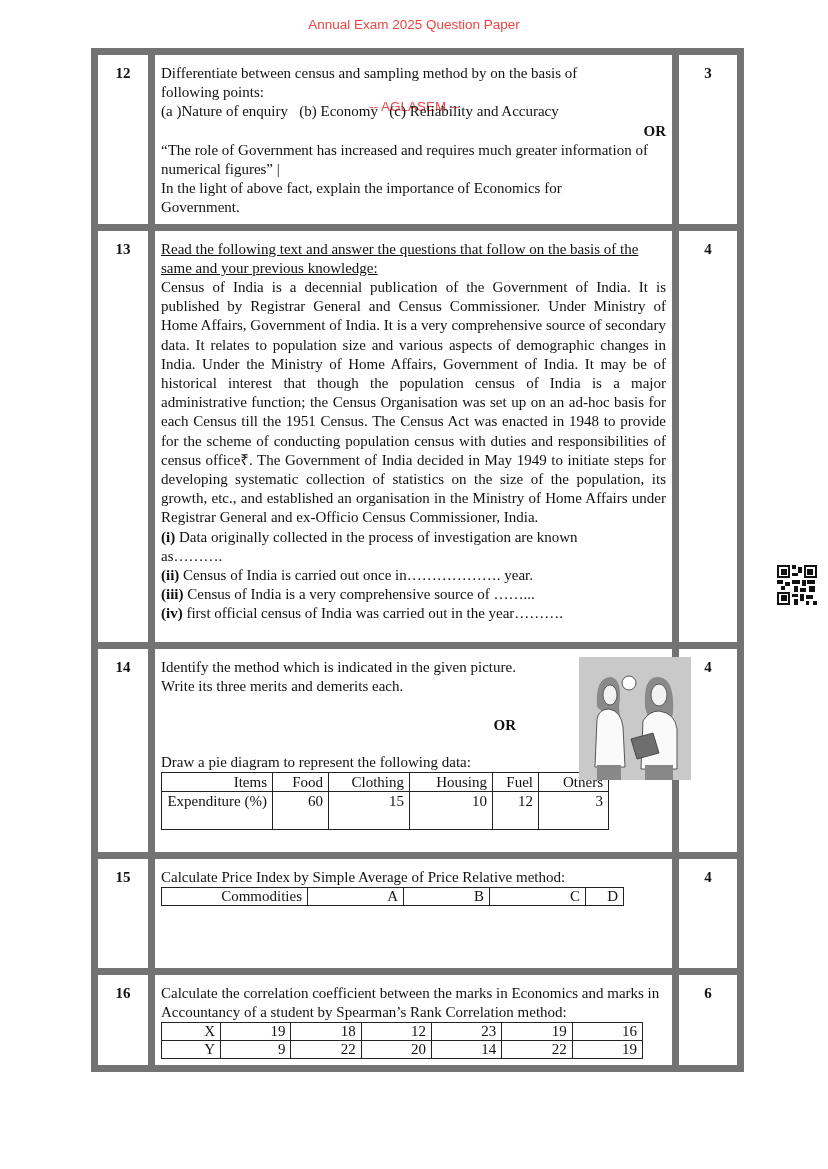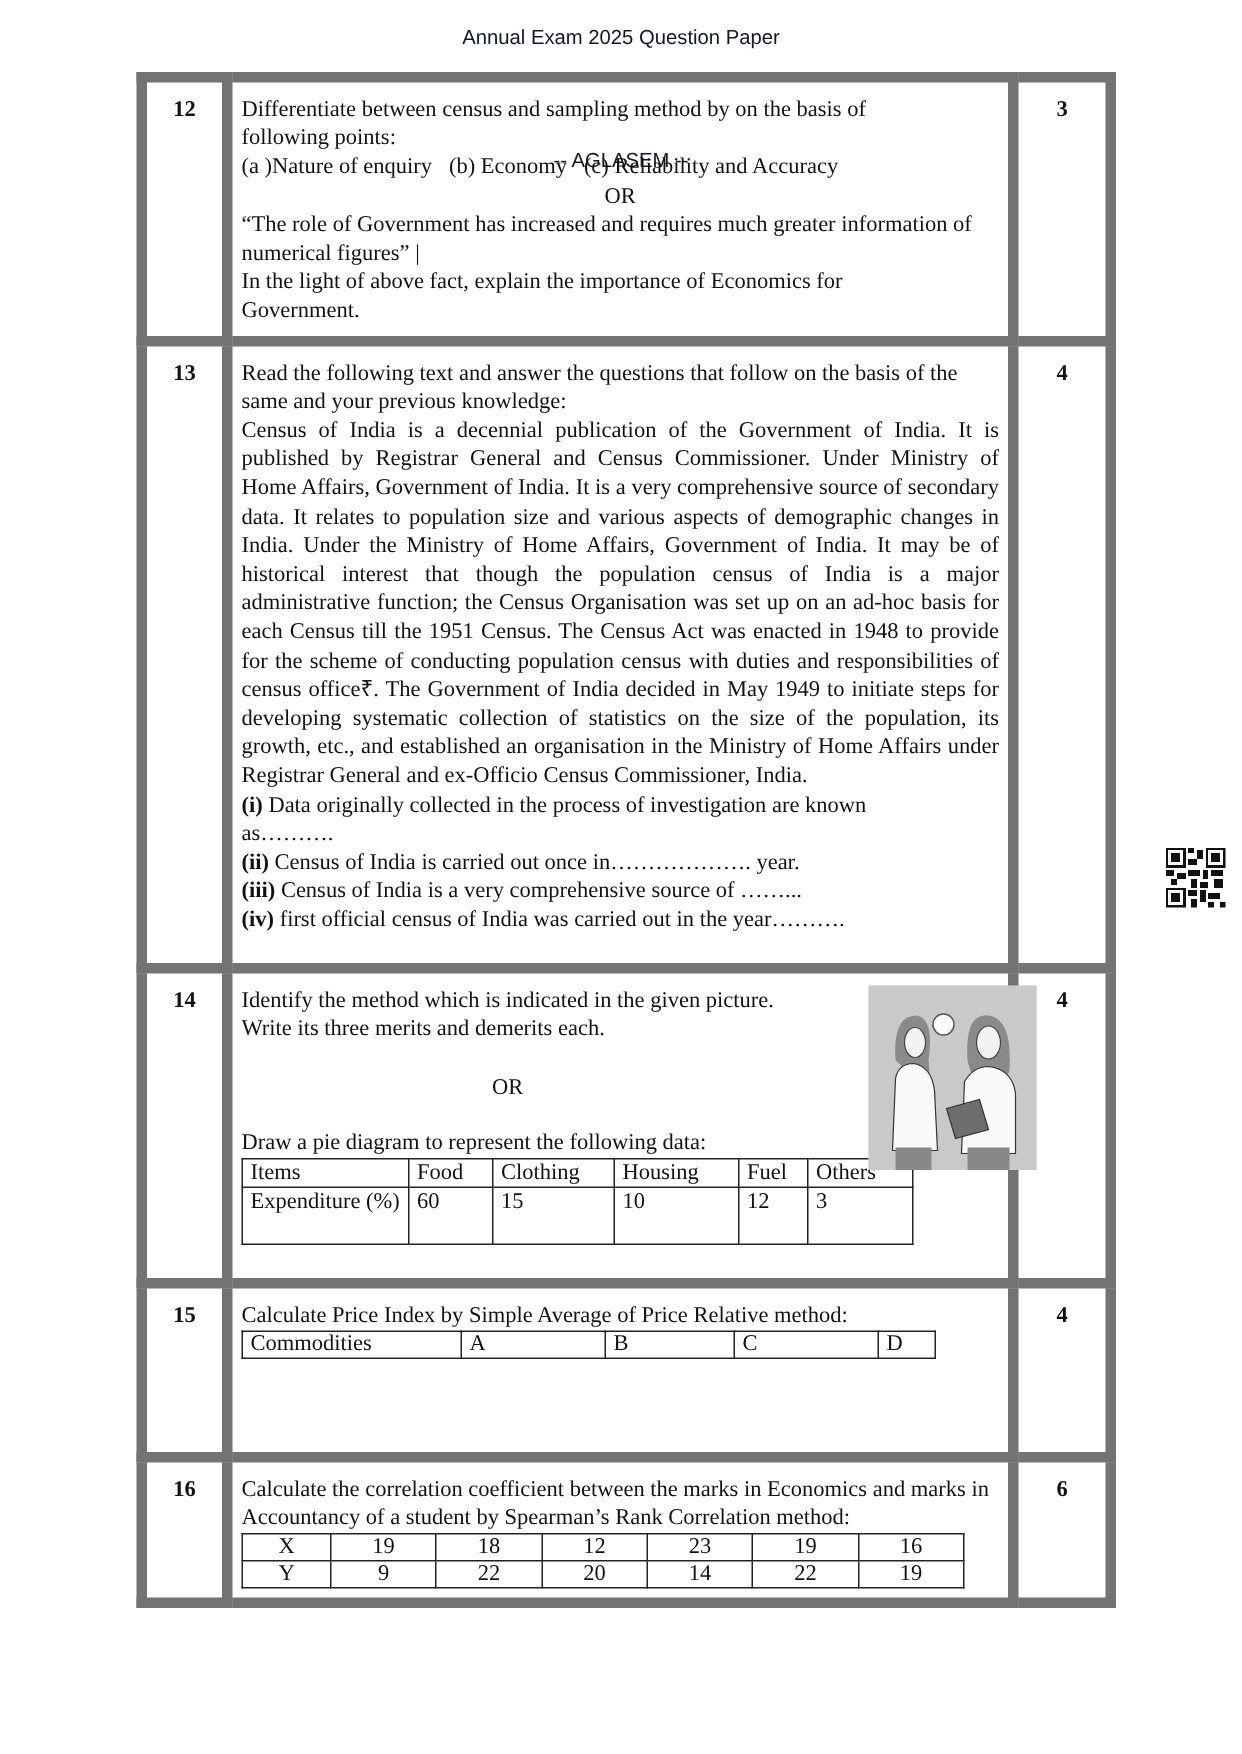--- a/index.html
+++ b/index.html
@@ -1,30 +1,30 @@
 <!DOCTYPE html>
 <html><head>
   <meta charset="utf-8">
   <style>
     html, body { margin: 0; padding: 0; background: #ffffff; }
     body { width: 828px; height: 1169px; position: relative; overflow: hidden; font-family: "Liberation Serif", serif; color: #111; }
-    .header { position: absolute; left: 0; width: 828px; text-align: center; font-family: "Liberation Sans", sans-serif; color: #0f172a; font-size: 13.5px; line-height: 15px; }
+    .header { position: absolute; left: 0; width: 828px; text-align: center; font-family: "Liberation Sans", sans-serif; color: #ef4444; font-size: 13.5px; line-height: 15px; }
     .hdr1 { top: 17px; }
     .hdr2 { top: 51px; margin-top: 48px; }
     .paper { position: absolute; left: 91px; top: 48px; width: 653px; border-collapse: collapse; }
     .paper td { border: 7px solid #737373; vertical-align: top; padding: 0; }
     .qno { width: 50px; text-align: center; font-weight: bold; font-size: 15px; padding-top: 10px !important; }
     .marks { width: 58px; text-align: center; font-weight: bold; font-size: 15px; padding-top: 10px !important; }
     .body { padding: 9px 6px 6px 6px !important; font-size: 15px; line-height: 19.2px; margin-left: 14px; }
     .just { text-align: justify; }
-    .or { text-align: center; font-weight: normal; }
+    .or { text-align: right; font-weight: bold; }
     .sub { margin: 0; }
     .bold { font-weight: bold; }
     table.inner { border-collapse: collapse; font-size: 15px; line-height: 18px; }
-    table.inner td { border: 1.5px solid #222; padding: 0 5px; vertical-align: top; }
+    table.inner td { border: 1.5px solid #222; padding: 0 5px; vertical-align: top; text-align: right; }
     .picture { position: absolute; width: 112px; height: 123px; background: #c8c8c8; }
     .qr { position: absolute; left: 777px; top: 565px; width: 40px; height: 40px; }
     .center-cells td { text-align: center; }
   </style>
 </head>
 <body>
 
 <div class="header hdr1">Annual Exam 2025 Question Paper</div>
 <div class="header hdr2">-- AGLASEM --</div>
 
@@ -39,21 +39,21 @@
       <p class="sub or">OR</p>
       <p class="sub">“The role of Government has increased and requires much greater information of numerical figures” |</p>
       <p class="sub" style="padding-right:90px;">In the light of above fact, explain the importance of Economics for Government.</p>
     </td>
     <td class="marks">3</td>
   </tr>
 
   <tr style="height:418px;">
     <td class="qno">13</td>
     <td class="body">
-      <p class="sub" style="padding-right:20px;">Read the following text and answer the questions that follow on the basis of the same and your previous knowledge:</p>
+      <p class="sub" style="padding-right:20px;text-decoration:underline;">Read the following text and answer the questions that follow on the basis of the same and your previous knowledge:</p>
       <p class="sub just">Census of India is a decennial publication of the Government of India. It is published by Registrar General and Census Commissioner. Under Ministry of Home Affairs, Government of India. It is a very comprehensive source of secondary data. It relates to population size and various aspects of demographic changes in India. Under the Ministry of Home Affairs, Government of India. It may be of historical interest that though the population census of India is a major administrative function; the Census Organisation was set up on an ad-hoc basis for each Census till the 1951 Census. The Census Act was enacted in 1948 to provide for the scheme of conducting population census with duties and responsibilities of census office₹. The Government of India decided in May 1949 to initiate steps for developing systematic collection of statistics on the size of the population, its growth, etc., and established an organisation in the Ministry of Home Affairs under Registrar General and ex-Officio Census Commissioner, India.</p>
       <p class="sub" style="padding-right:60px;"><span class="bold">(i)</span><span> Data originally collected in the process of investigation are known as……….</span></p>
       <p class="sub"><span class="bold">(ii)</span><span> Census of India is carried out once in………………. year.</span></p>
       <p class="sub"><span class="bold">(iii)</span><span> Census of India is a very comprehensive source of ……...</span></p>
       <p class="sub"><span class="bold">(iv)</span><span> first  official census of India was carried out in the year……….</span></p>
     </td>
     <td class="marks">4</td>
   </tr>
 
   <tr style="height:210px;">

